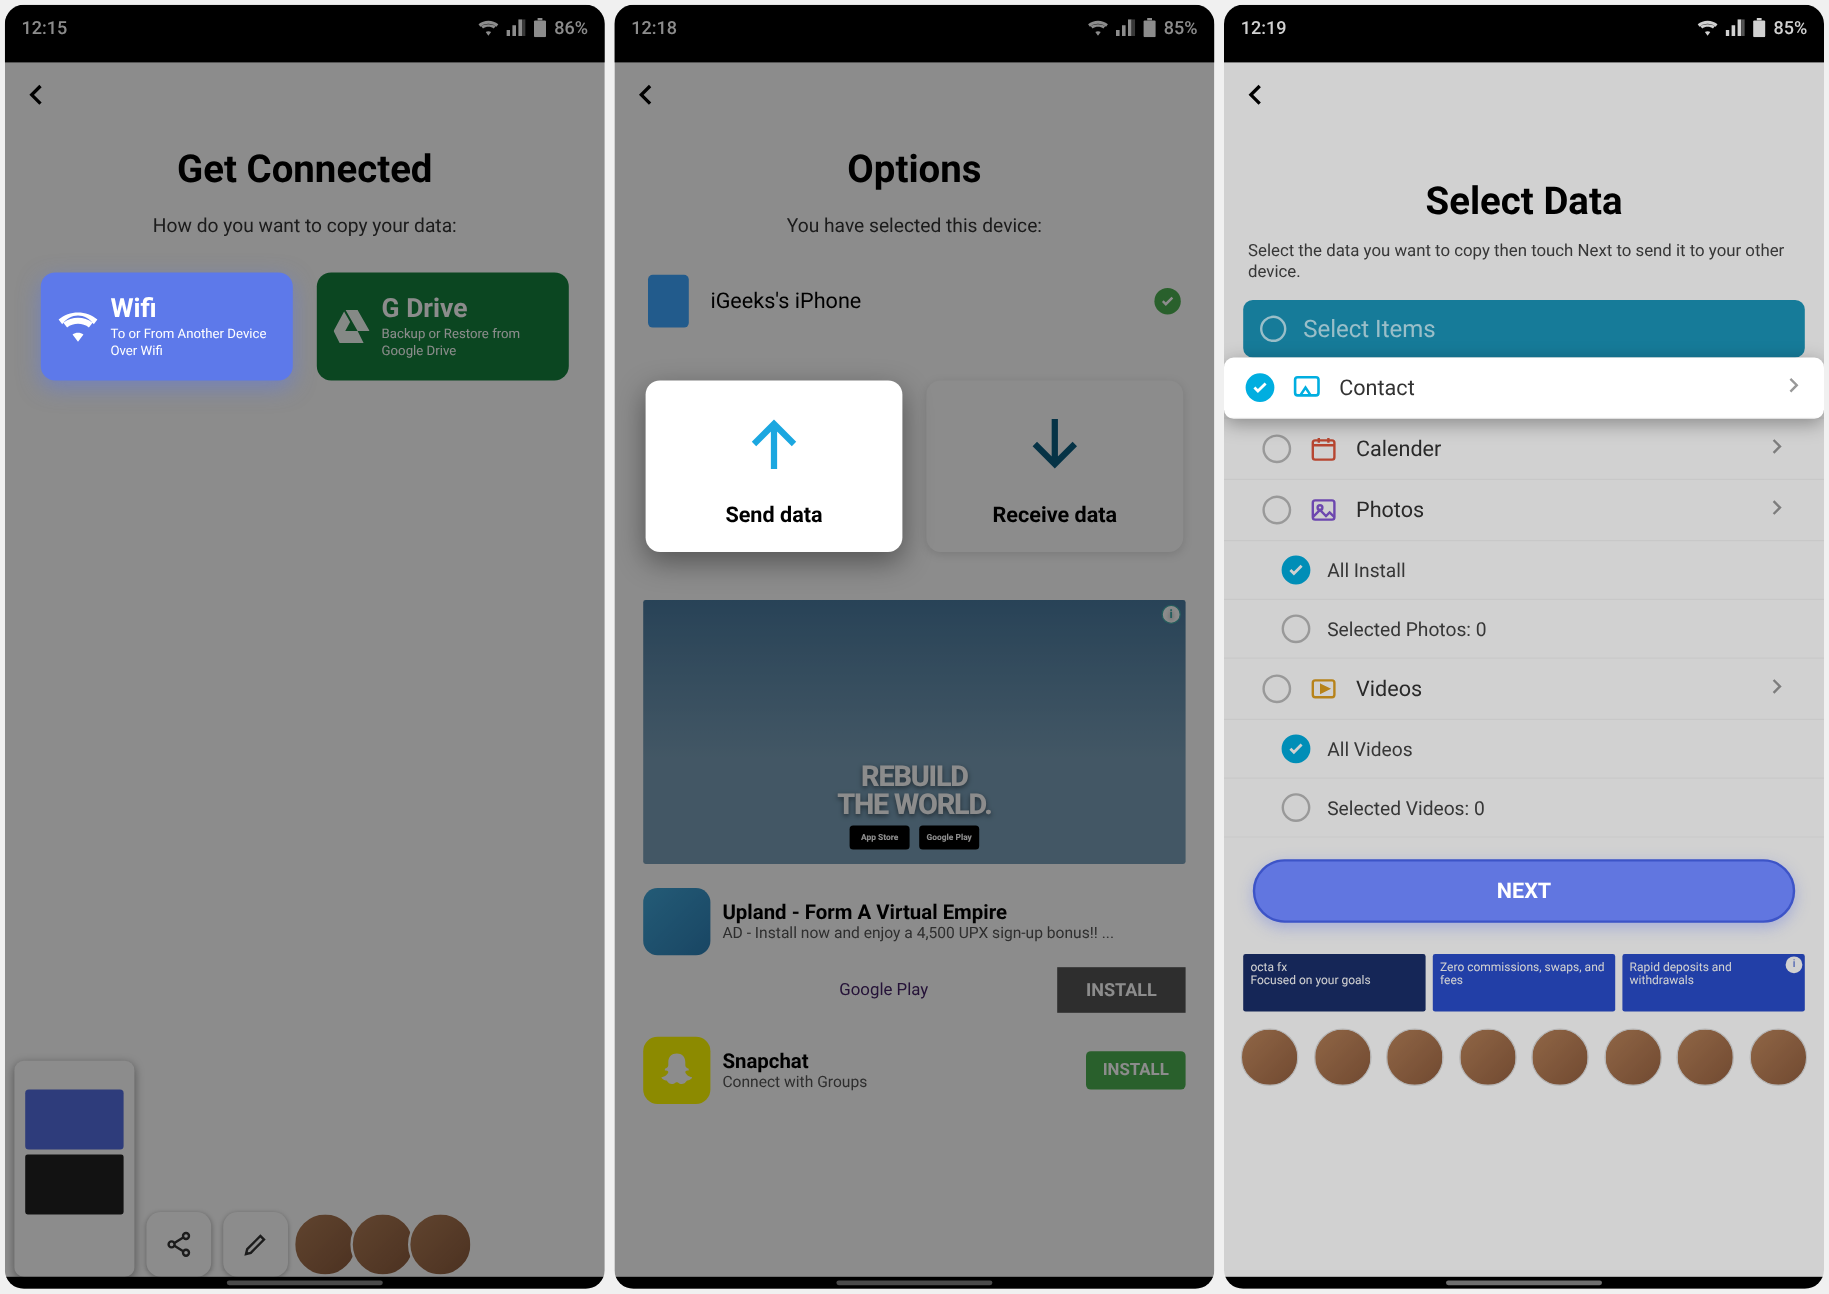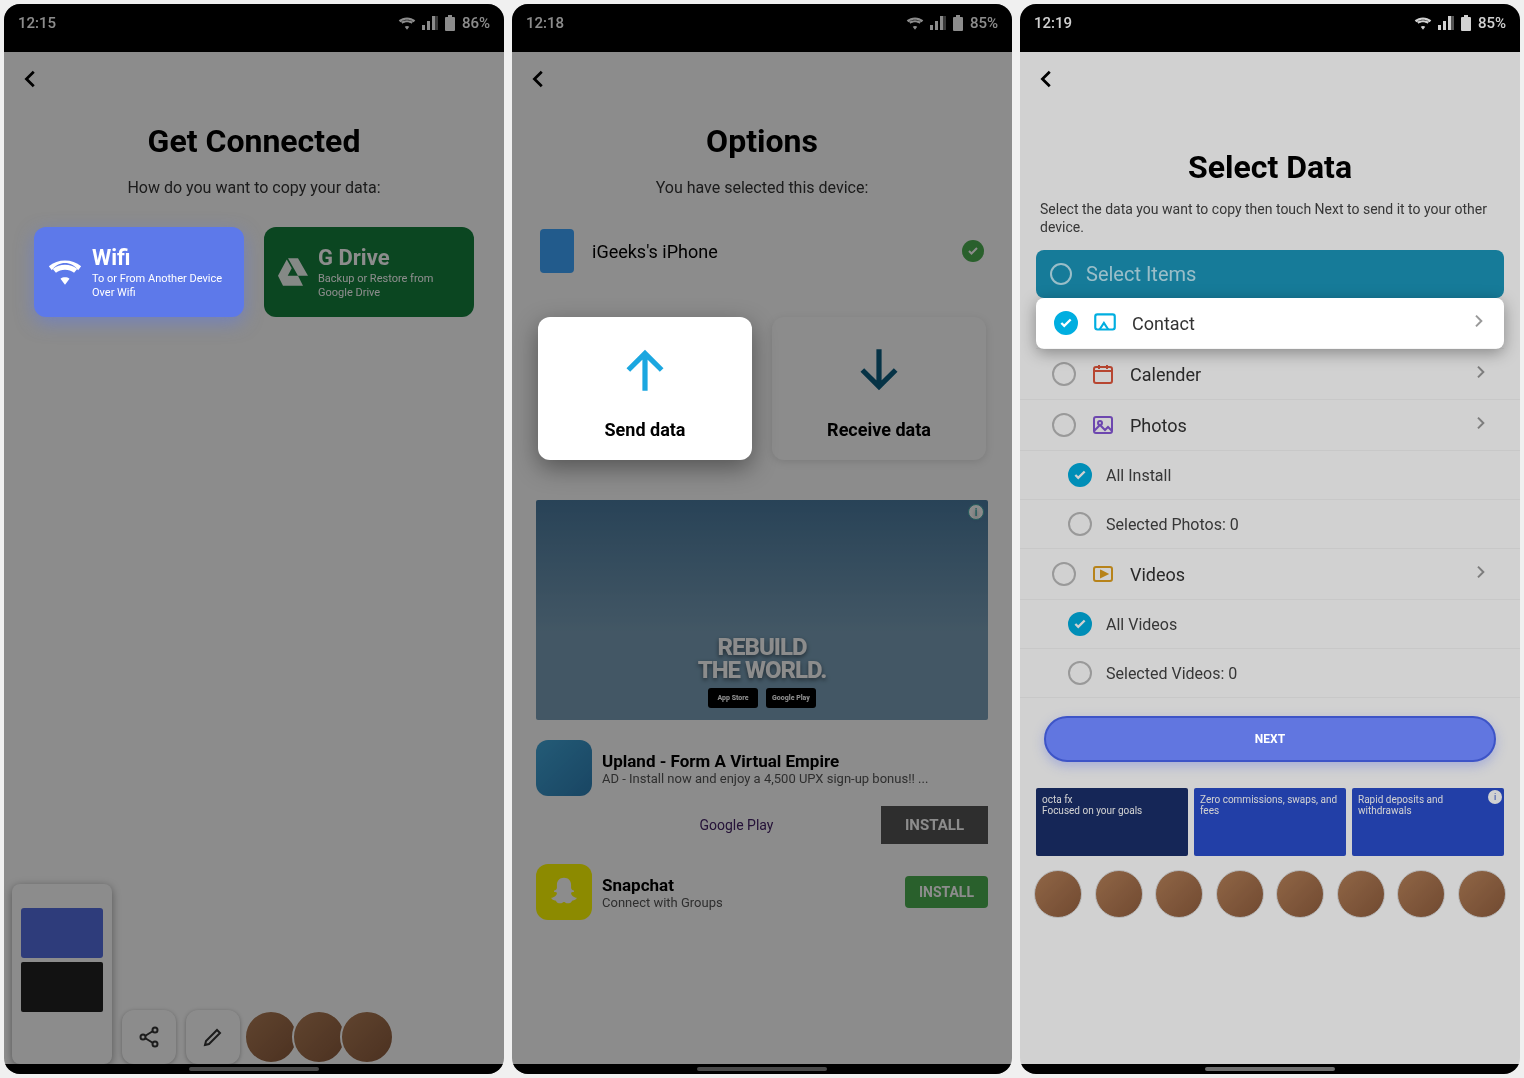--- a/index.html
+++ b/index.html
@@ -202,35 +202,35 @@
     width:24px; height:24px; border-radius:50%;
     border:2px solid #bbb;
     display:flex; align-items:center; justify-content:center;
   }
   .li-check.checked { background:#00aee0; border-color:#00aee0; }
   .li-icon { width:26px; height:26px; display:flex; align-items:center; justify-content:center;}
   .li-label { flex:1; font-size:18px; color:#333;}
   .li-sub { font-size:16px; color:#444;}
   .chev-r { color:#888;}
   .list-card {
-    background:#fff; margin: 0 16px; border-radius:8px;
+    background:#fff; margin: 0 0; border-radius:8px;
     box-shadow: 0 2px 8px rgba(0,0,0,.15);
   }
   .list-card.highlight3 { position:relative; z-index:5; }
   .next-btn {
     margin: 18px 24px;
     background:#6176e0;
     border:2px solid #3d54c7;
     border-radius: 30px;
     text-align:center; color:#fff; font-weight:700;
-    padding: 14px; font-size:12px;
+    padding: 14px; font-size:18px;
     box-shadow: 0 4px 12px rgba(97,118,224,.4);
   }
   .ad-strip3 {
-    margin: 8px 16px; display:flex; gap:6px; height:68px;
+    margin: 8px 16px; display:flex; gap:6px; height:48px;
   }
   .ad-tile { flex:1; background:#1a2f6b; color:#fff; font-size:10px; padding:6px; border-radius:2px; position:relative;}
   .ad-tile.t2 { background:#2a4dcc;}
   .ad-tile.t3 { background:#2a4dcc;}
   .ad-close { position:absolute; top:2px; right:2px; width:14px;height:14px; background:#fff; border-radius:50%; font-size:9px; color:#2a4dcc; display:flex;align-items:center;justify-content:center;}
   .avatar-row {
     display:flex; padding: 6px 14px; gap:2px; justify-content:space-between;
   }
   .avatar-row .avatar { width:48px; height:48px; margin:0; border:1px solid #ddd; }
   .sep-title { padding-top: 40px;}

